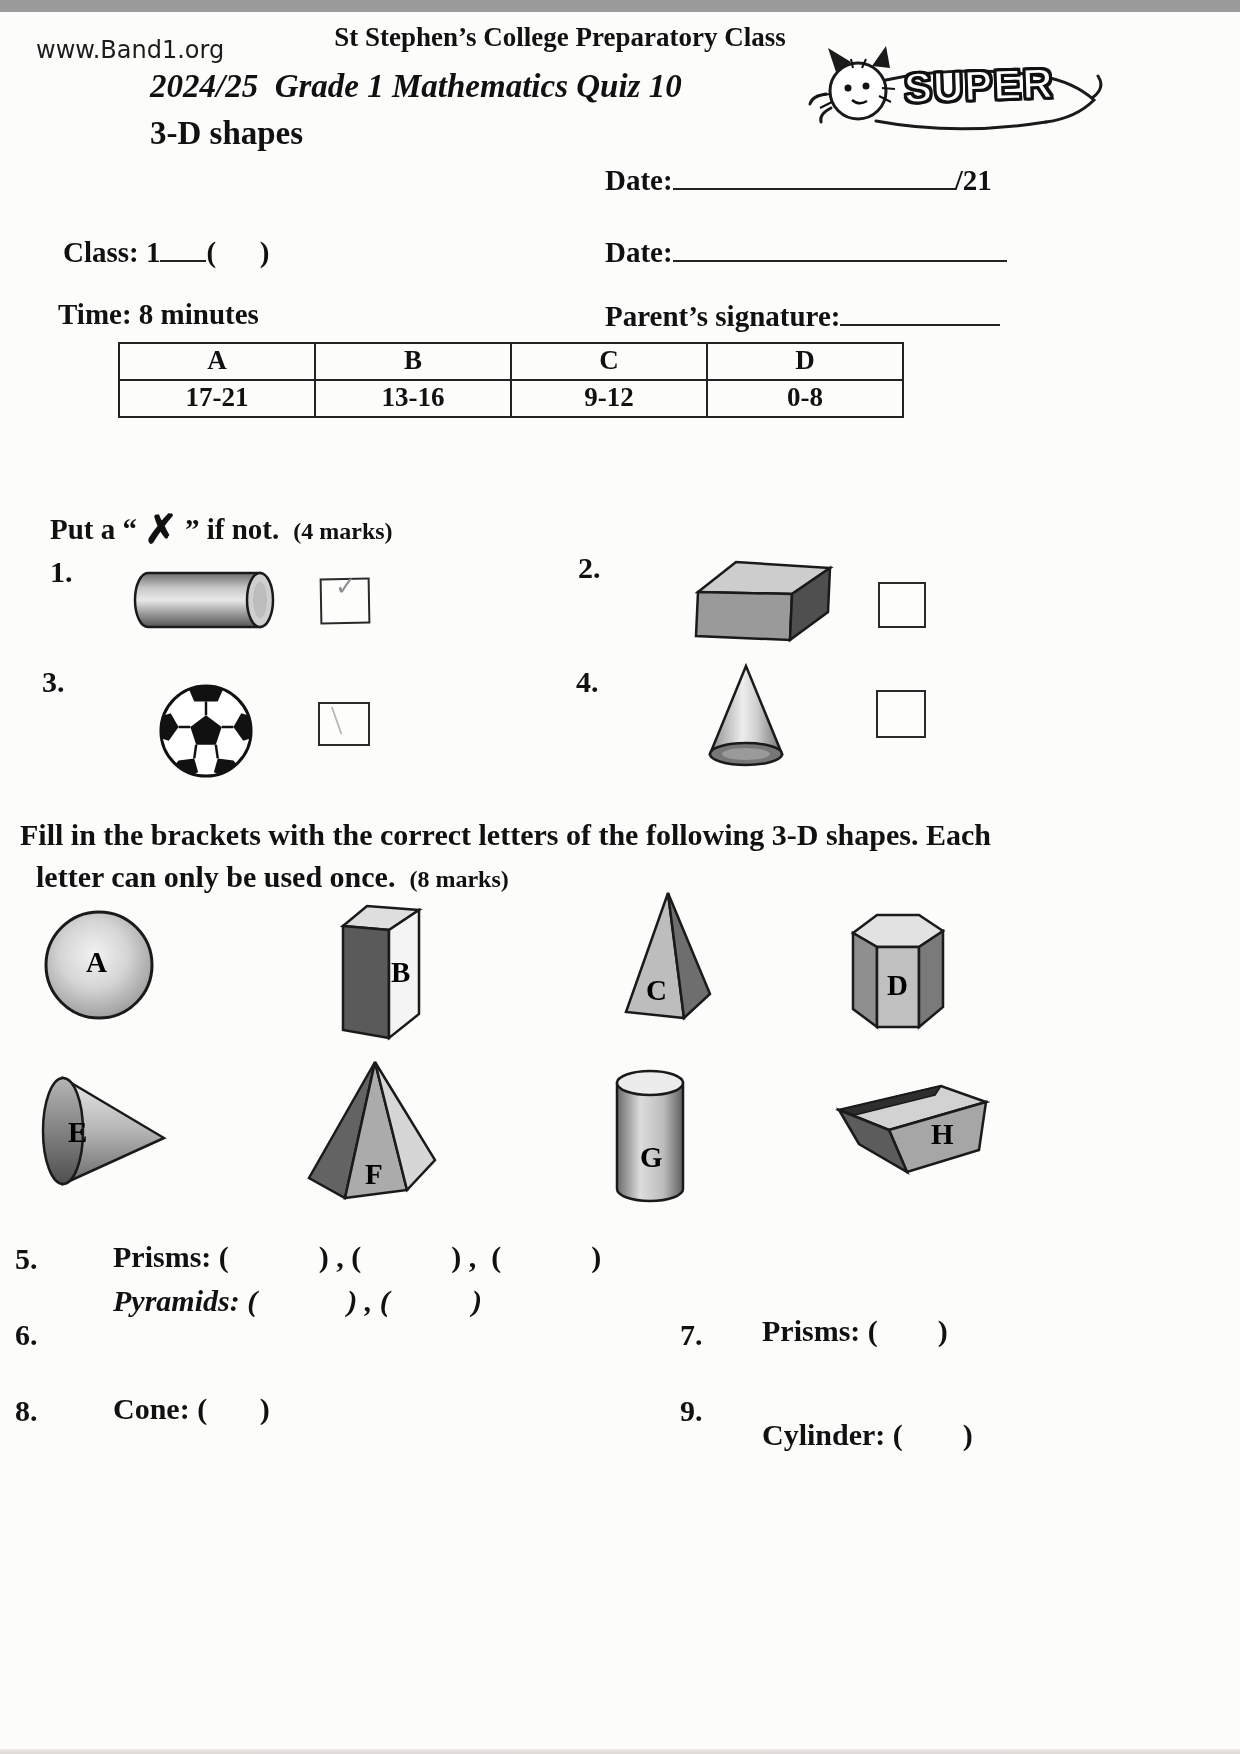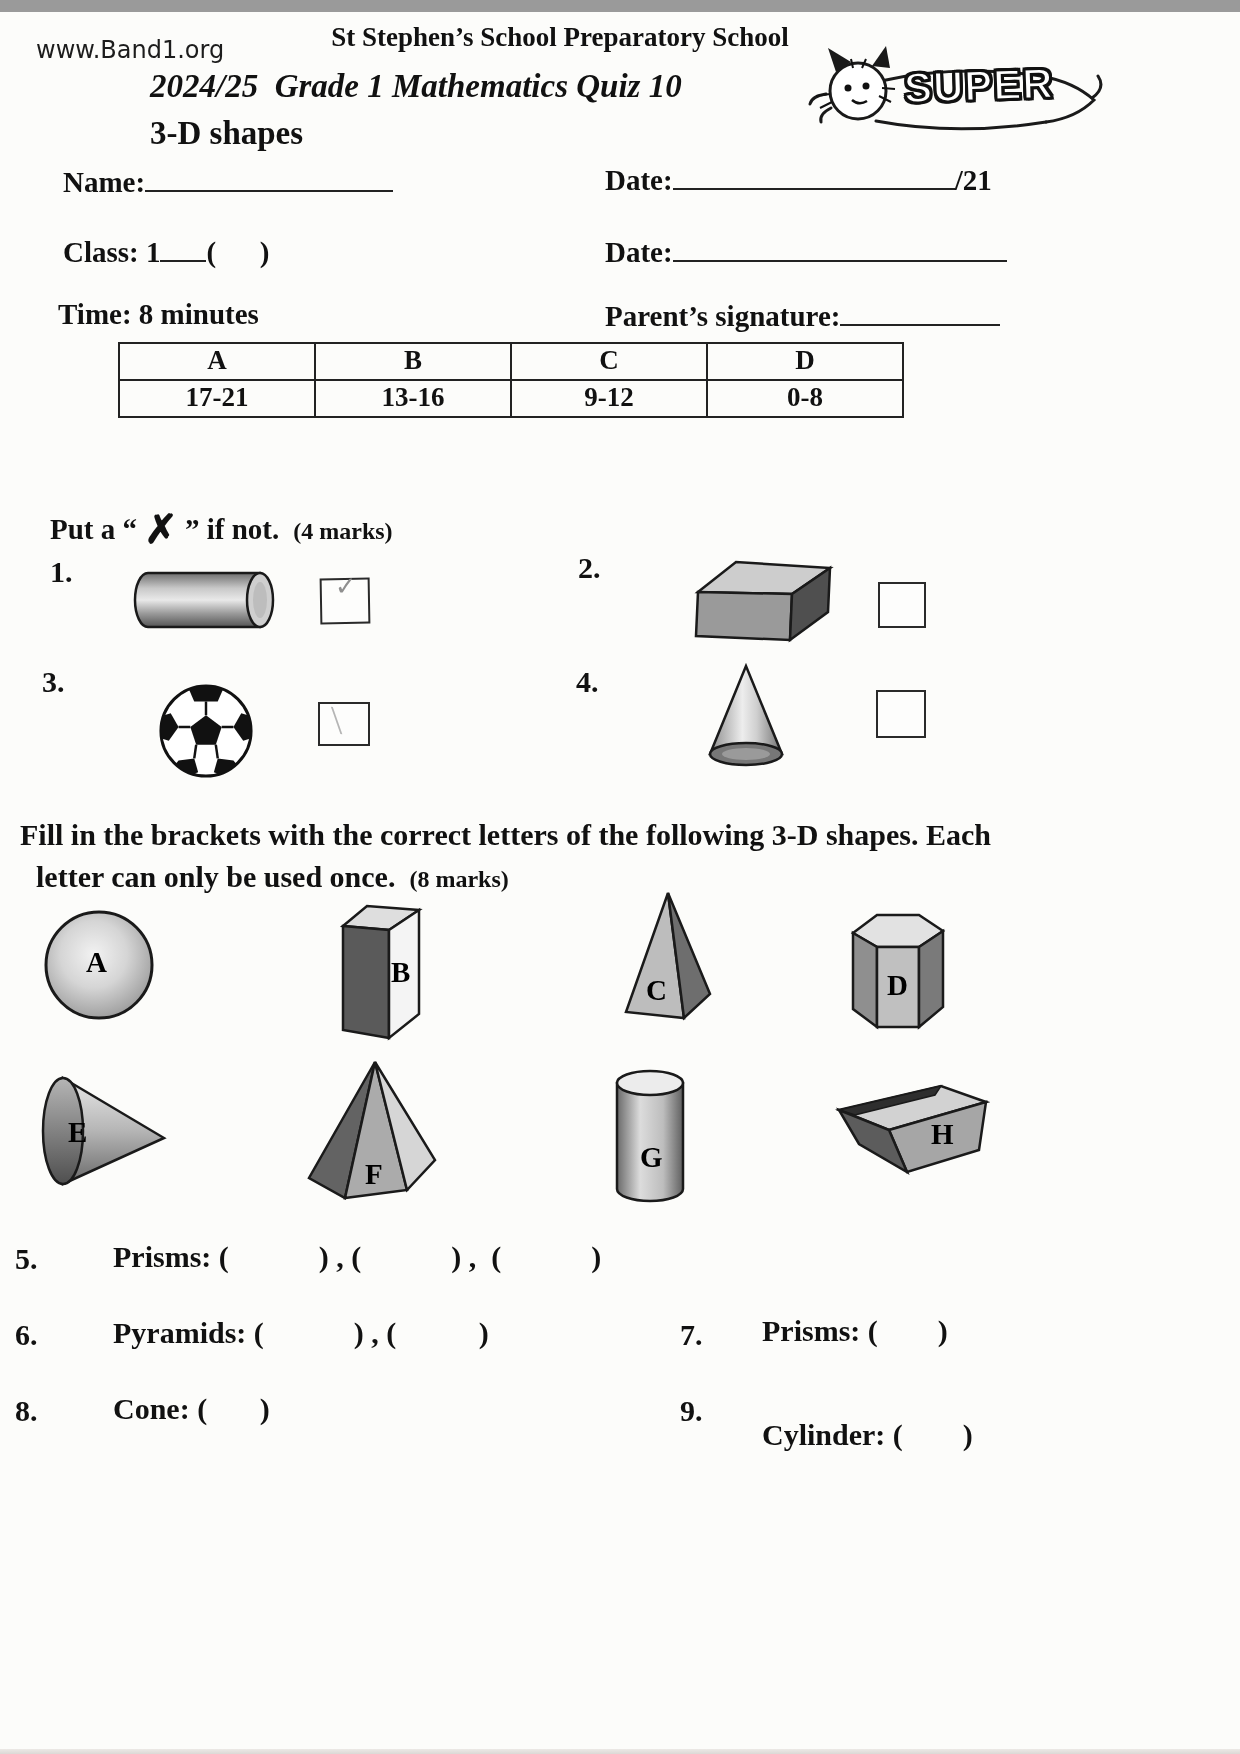--- a/index.html
+++ b/index.html
@@ -37,21 +37,21 @@
   .watermark { font-family:"DejaVu Sans", "Liberation Sans", sans-serif; font-size:24px; color:#1c1c1c; }
   .scan-edge { background:linear-gradient(to bottom, #ece9e6, #b3b0ac); }
 </style>
 </head>
 <body>
 
 <div class="page">
 
   <div class="abs watermark" style="left:36px; top:24px;">www.Band1.org</div>
 
-  <div class="abs bold pre" style="left:150px; top:10px; width:820px; text-align:center; font-size:27px;">St Stephen’s School Preparatory School</div>
+  <div class="abs bold pre" style="left:150px; top:10px; width:820px; text-align:center; font-size:27px;">St Stephen’s College Preparatory Class</div>
   <div class="abs bold pre" style="left:150px; top:56px; width:820px; text-align:left; font-size:33px;font-style:italic;">2024/25  Grade 1 Mathematics Quiz 10</div>
   <div class="abs bold pre" style="left:150px; top:103px; width:820px; font-size:33px;">3-D shapes</div>
 
   <div class="abs" style="left:806px; top:24px; width:300px; height:128px;">
     <svg viewBox="0 0 300 125" width="300" height="125">
       <g stroke="#1a1a1a" fill="none" stroke-width="3" stroke-linecap="round">
         <path d="M 75 45 Q 150 28 235 40"></path>
         <path d="M 70 85 Q 150 100 240 86"></path>
         <path d="M 235 40 Q 268 46 288 64 Q 270 82 240 86"></path>
         <path d="M 286 62 q 14 -10 6 -22"></path>
@@ -69,21 +69,20 @@
           <path d="M 26 66 l -12 6"></path>
         <path d="M 76 52 l 13 1"></path>
           <path d="M 73 60 l 12 6"></path>
         <path d="M 56 32 l 4 -9"></path>
           <path d="M 47 32 l -2 -9"></path>
       </g>
     </svg>
     <span class="stamp-text">SUPER</span>
   </div>
 
-  <div class="abs formrow" style="left:63px; top:150px;"><span>Name:</span><span class="uline" style="width:248px;"></span></div>
 
   <div class="abs formrow" style="left:605px; top:148px;"><span>Date:</span><span class="uline" style="width:282px;"></span><span>/21</span></div>
 
   <div class="abs formrow" style="left:63px; top:220px;"><span>Class: 1</span><span class="uline" style="width:46px;"></span><span>(      )</span></div>
 
   <div class="abs formrow" style="left:605px; top:220px;"><span>Date:</span><span class="uline" style="width:334px;"></span></div>
 
   <div class="abs formrow" style="left:58px; top:286px;"><span>Time: 8 minutes</span></div>
 
   <div class="abs formrow" style="left:605px; top:284px;"><span>Parent’s signature:</span><span class="uline" style="width:160px;"></span></div>
@@ -284,21 +283,21 @@
       <path d="M 54 48 L 151 20 L 144 68 L 72 90 Z" fill="#a6a6a6" stroke="#1a1a1a" stroke-width="2.5"></path>
       <path d="M 4 28 L 54 48 L 72 90 L 24 62 Z" fill="#5c5c5c" stroke="#1a1a1a" stroke-width="2.5"></path>
     </svg>
     <span class="shape-letter" style="left:96px; top:36px;">H</span>
   </div>
 
   <div class="abs qnum" style="left:15px; top:1230px;">5.</div>
   <div class="abs qtext" style="left:113px; top:1228px;">Prisms: (            ) , (            ) ,  (            )</div>
 
   <div class="abs qnum" style="left:15px; top:1306px;">6.</div>
-  <div class="abs qtext" style="left:113px; top:1304px;">Pyramids: (            ) , (           )</div>
+  <div class="abs qtext" style="left:113px; top:1272px;font-style:italic;">Pyramids: (            ) , (           )</div>
 
   <div class="abs qnum" style="left:680px; top:1306px;">7.</div>
   <div class="abs qtext" style="left:762px; top:1302px;">Prisms: (        )</div>
 
   <div class="abs qnum" style="left:15px; top:1382px;">8.</div>
   <div class="abs qtext" style="left:113px; top:1380px;">Cone: (       )</div>
 
   <div class="abs qnum" style="left:680px; top:1382px;">9.</div>
   <div class="abs qtext" style="left:762px; top:1406px;">Cylinder: (        )</div>
 

